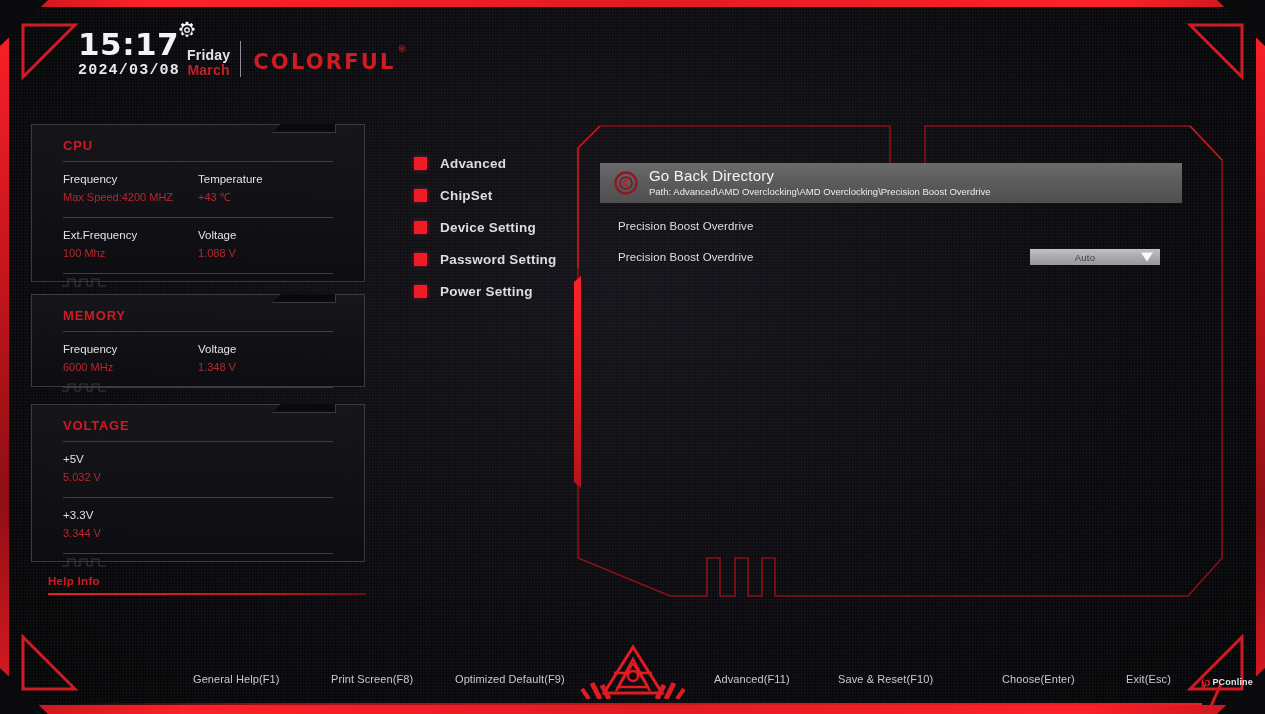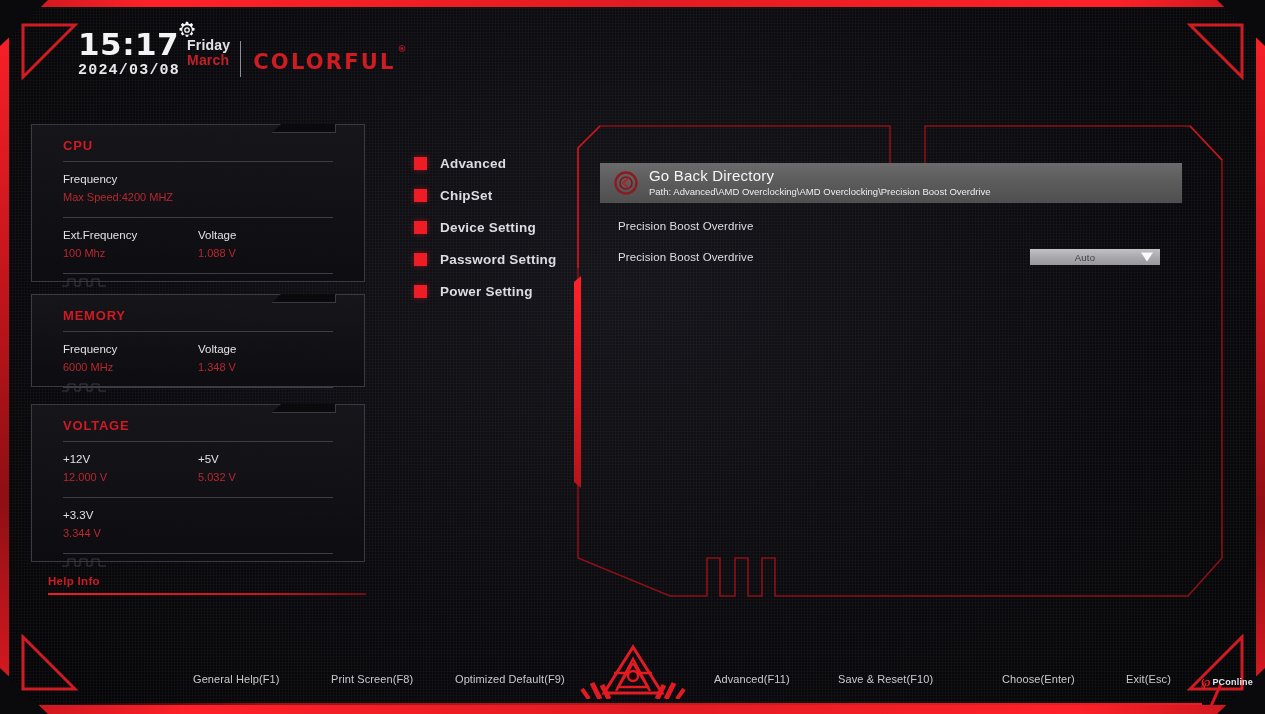--- a/index.html
+++ b/index.html
@@ -54,21 +54,21 @@
     font-family: "DejaVu Sans", sans-serif;
     font-size: 31px; font-weight: bold; color: #f3f3f5;
     letter-spacing: 0.5px; line-height: 1; 
   }
   .clock-date {
     font-family: Liberation Mono, monospace;
     font-size: 15px; font-weight: bold; color: #e9e9ec;
     letter-spacing: 1.2px; line-height: 1.2; margin-top: 2px;
   }
   .gear-icon { position: absolute; left: 100px; top: -8px; }
-  .day-block { margin-left: 7px; margin-bottom: 12px; line-height: 1.08; }
+  .day-block { margin-left: 7px; margin-bottom: 2px; line-height: 1.08; text-align: center; }
   .day-name { font-size: 14px; color: #e4e4e8; font-weight: 600; letter-spacing: 0.2px; }
   .month-name { font-size: 14px; color: #c02027; font-weight: 600; letter-spacing: 0.2px; }
   .brand-sep { width: 1px; height: 36px; background: #8e8e96; margin: 0 12px 3px 10px; }
   .brand-logo {
     font-family: "DejaVu Sans", sans-serif;
     font-size: 21px; font-weight: bold; color: #cf1b22;
     letter-spacing: 2.2px; margin-bottom: 6px; position: relative;
   }
   .brand-logo sup { font-size: 9px; position: relative; top: -9px; left: 2px; }
 
@@ -289,20 +289,24 @@
           <path d="M0 8 L6 8 L6 1 L13 1 L13 8 L18 8 L18 1 L25 1 L25 8 L30 8 L30 1 L37 1 L37 8 L44 8" fill="none" stroke="#3a3a42" stroke-width="1"></path>
         </svg>
     </div>
     <div class="panel-title">CPU</div>
     <div class="panel-rule"></div>
     <div class="row">
       <div class="cell">
         <div class="cell-label">Frequency</div>
         <div class="cell-value">Max Speed:4200 MHZ</div>
       </div>
+      <div class="cell">
+        <div class="cell-label">Temperature</div>
+        <div class="cell-value">+43 ℃</div>
+      </div>
     </div>
     <div class="panel-rule"></div>
     <div class="row">
       <div class="cell">
         <div class="cell-label">Ext.Frequency</div>
         <div class="cell-value">100 Mhz</div>
       </div>
       <div class="cell">
         <div class="cell-label">Voltage</div>
         <div class="cell-value">1.088 V</div>
@@ -336,24 +340,20 @@
   <div class="info-panel" id="panel-voltage">
     <div class="notch"></div>
     <div class="castle">
       <svg width="44" height="9" viewBox="0 0 44 9">
           <path d="M0 8 L6 8 L6 1 L13 1 L13 8 L18 8 L18 1 L25 1 L25 8 L30 8 L30 1 L37 1 L37 8 L44 8" fill="none" stroke="#3a3a42" stroke-width="1"></path>
         </svg>
     </div>
     <div class="panel-title">VOLTAGE</div>
     <div class="panel-rule"></div>
     <div class="row">
-      <div class="cell">
-        <div class="cell-label">+12V</div>
-        <div class="cell-value">12.000 V</div>
-      </div>
       <div class="cell">
         <div class="cell-label">+5V</div>
         <div class="cell-value">5.032 V</div>
       </div>
     </div>
     <div class="panel-rule"></div>
     <div class="row">
       <div class="cell">
         <div class="cell-label">+3.3V</div>
         <div class="cell-value">3.344 V</div>

